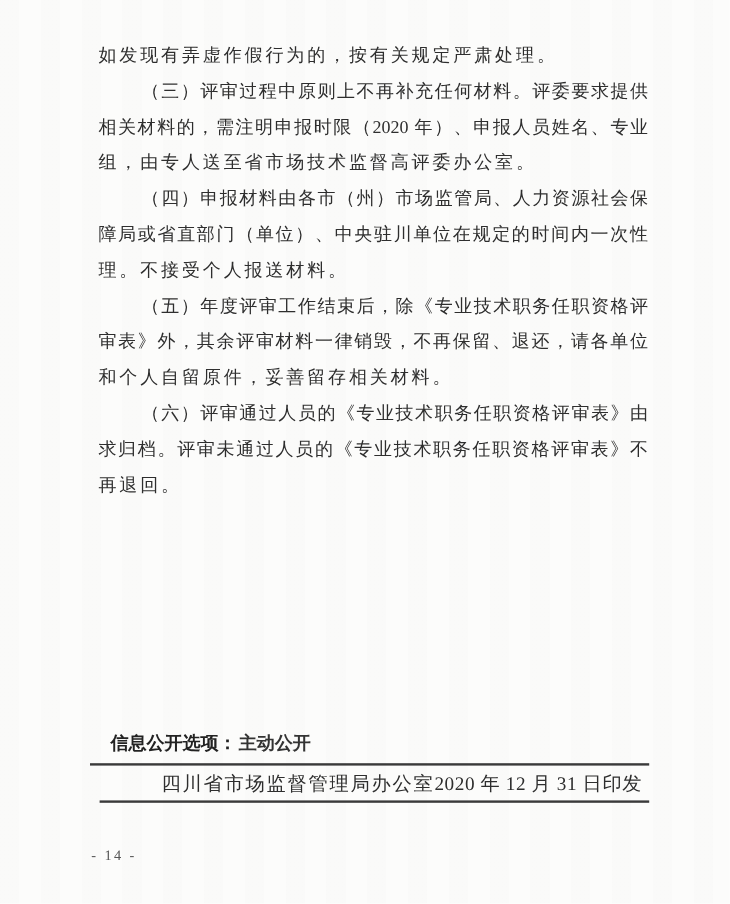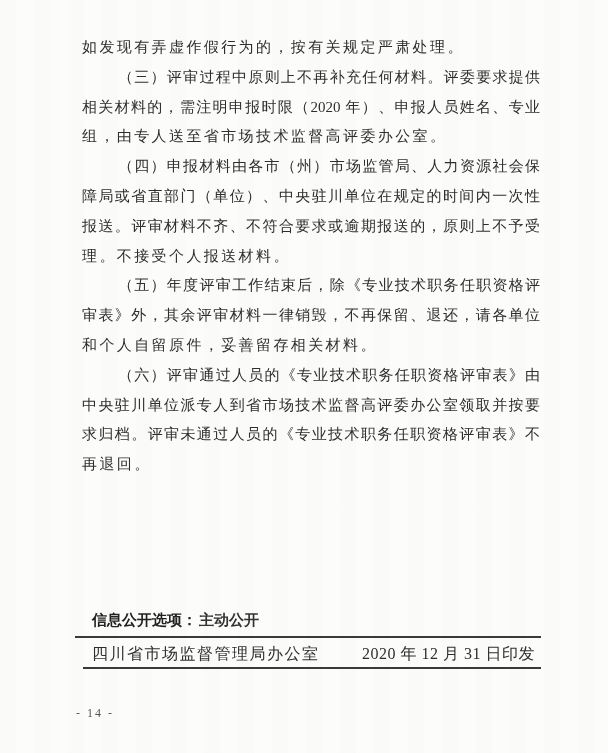--- a/index.html
+++ b/index.html
@@ -64,21 +64,21 @@
   .rule-top { left: 75px; top: 636px; width: 466px; }
   .rule-bottom { left: 83px; top: 667px; width: 458px; }
   .footer-row {
     position: absolute;
     left: 92px;
     top: 642px;
     width: 443px;
     height: 23px;
     line-height: 23px;
     display: flex;
-    justify-content: space-between;
+    justify-content: flex-end;
     font-size: 16px;
     white-space: nowrap;
   }
   .footer-row .issuer { letter-spacing: 1.5px; color: #2e2e2e; }
   .footer-row .print-date { letter-spacing: 0.5px; color: #2e2e2e; }
   .page-number {
     position: absolute;
     left: 76px;
     top: 706px;
     font-size: 12px;
@@ -91,27 +91,25 @@
 
 <div class="page">
 
   <div class="body-text">
       <div class="line">如发现有弄虚作假行为的，按有关规定严肃处理。</div>
       <div class="line indent fill">（三）评审过程中原则上不再补充任何材料。评委要求提供</div>
       <div class="line fill">相关材料的，需注明申报时限（2020 年）、申报人员姓名、专业</div>
       <div class="line">组，由专人送至省市场技术监督高评委办公室。</div>
       <div class="line indent fill">（四）申报材料由各市（州）市场监管局、人力资源社会保</div>
       <div class="line fill">障局或省直部门（单位）、中央驻川单位在规定的时间内一次性</div>
-      <div class="line fill">报送。评审材料不齐、不符合要求或逾期报送的，原则上不予受</div>
       <div class="line">理。不接受个人报送材料。</div>
       <div class="line indent fill">（五）年度评审工作结束后，除《专业技术职务任职资格评</div>
       <div class="line fill">审表》外，其余评审材料一律销毁，不再保留、退还，请各单位</div>
       <div class="line">和个人自留原件，妥善留存相关材料。</div>
       <div class="line indent fill">（六）评审通过人员的《专业技术职务任职资格评审表》由</div>
-      <div class="line fill">中央驻川单位派专人到省市场技术监督高评委办公室领取并按要</div>
       <div class="line fill">求归档。评审未通过人员的《专业技术职务任职资格评审表》不</div>
       <div class="line">再退回。</div>
     </div>
 
   <div class="footer-disclosure">
     <span class="label">信息公开选项：</span><span class="value">主动公开</span>
   </div>
 
   <div class="rule rule-top"></div>
 

